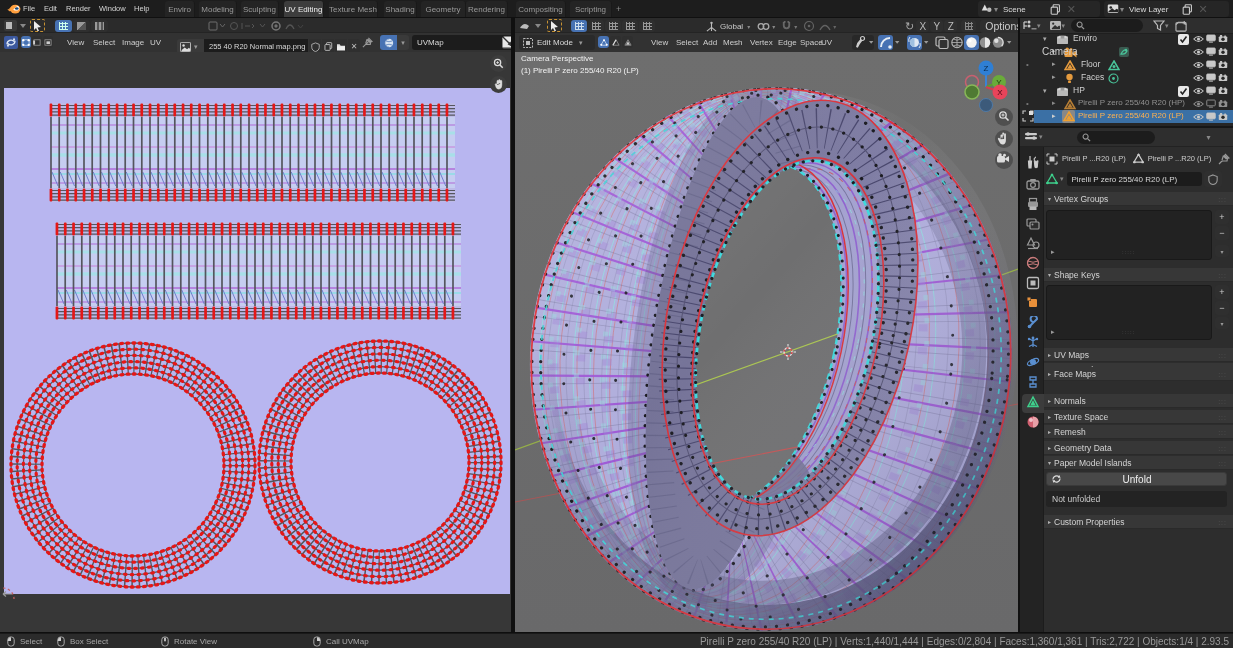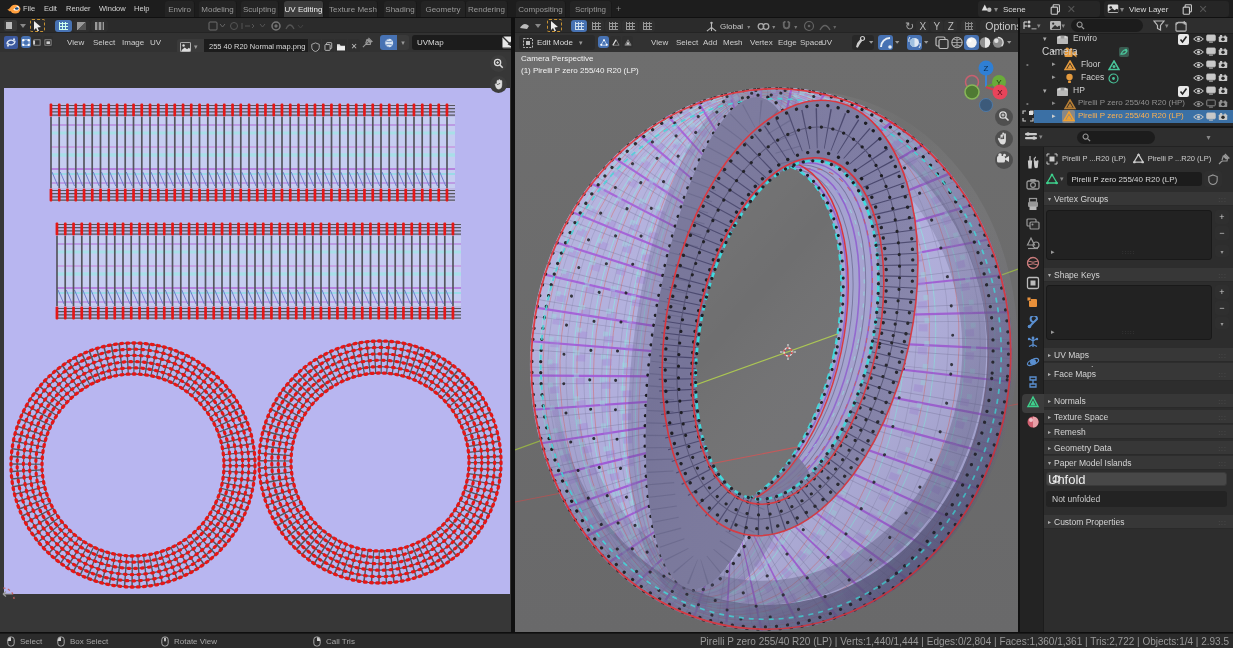--- a/index.html
+++ b/index.html
@@ -1327,21 +1327,21 @@
 <div class="sect" style="top:394px"><span class="arr">▸</span>Normals<span class="dots">:::</span></div>
 <div class="sect" style="top:410px"><span class="arr">▸</span>Texture Space<span class="dots">:::</span></div>
 <div class="sect" style="top:425px"><span class="arr">▸</span>Remesh<span class="dots">:::</span></div>
 <div class="sect" style="top:441px"><span class="arr">▸</span>Geometry Data<span class="dots">:::</span></div>
 <div class="sect" style="top:456px"><span class="arr">▾</span>Paper Model Islands<span class="dots">:::</span></div>
 <div class="abs row" style="left:1046px;top:472px;width:181px;height:14px;background:#484848;border-radius:3px;border:1px solid #3a3a3a">
     <svg width="11" height="10" viewBox="0 0 12 11" style="margin-left:4px">
       <path d="M2 6 a4 4 0 0 1 7-2.5 M10 5 a4 4 0 0 1-7 2.5" stroke="#ddd" stroke-width="1.3" fill="none"></path>
       <path d="M9 1 l1.5 3 -3 .2z M3 10 l-1.5-3 3-.2z" fill="#ddd"></path>
     </svg>
-    <span style="flex:1;text-align:left;font-size:13px;color:#eee;margin-left:-14px">Unfold</span>
+    <span style="flex:1;text-align:center;font-size:10px;color:#eee;margin-left:-14px">Unfold</span>
   </div>
 <div class="abs row" style="left:1046px;top:491px;width:181px;height:16px;background:#232323;border-radius:3px">
     <span style="margin-left:6px;font-size:8.5px;color:#ccc">Not unfolded</span>
   </div>
 <div class="sect" style="top:515px"><span class="arr">▸</span>Custom Properties<span class="dots">:::</span></div>
 <div class="abs row" style="left:0;top:633px;width:1233px;height:15px;background:#2b2b2b;border-top:1px solid #191919;font-size:10.5px;color:#999"></div>
 <svg class="abs" style="left:6px;top:636px" width="10" height="11" viewBox="0 0 11 12">
     <rect x="2" y="1" width="7" height="10" rx="3" fill="none" stroke="#aaa" stroke-width="1.1"></rect>
     <path d="M2 5 Q2 1.5 5.5 1.2 V5.5 H2Z" fill="#ccc"></path>
   </svg>
@@ -1353,17 +1353,17 @@
 <span class="abs" style="left:70px;top:637px;font-size:8px;color:#a8a8a8">Box Select</span>
 <svg class="abs" style="left:160px;top:636px" width="10" height="11" viewBox="0 0 11 12">
     <rect x="2" y="1" width="7" height="10" rx="3" fill="none" stroke="#aaa" stroke-width="1.1"></rect>
     <rect x="4.5" y="1.5" width="2" height="4.5" rx="1" fill="#ccc"></rect>
   </svg>
 <span class="abs" style="left:174px;top:637px;font-size:8px;color:#a8a8a8">Rotate View</span>
 <svg class="abs" style="left:312px;top:636px" width="10" height="11" viewBox="0 0 11 12">
     <rect x="2" y="1" width="7" height="10" rx="3" fill="none" stroke="#aaa" stroke-width="1.1"></rect>
     <path d="M9 5 Q9 1.5 5.5 1.2 V5.5 H9Z" fill="#ccc"></path>
   </svg>
-<span class="abs" style="left:326px;top:637px;font-size:8px;color:#a8a8a8">Call Tris</span>
+<span class="abs" style="left:326px;top:637px;font-size:8px;color:#a8a8a8">Call UVMap</span>
 <span class="abs" style="right:4px;top:636px;font-size:10px;color:#999">Pirelli P zero 255/40 R20 (LP) | Verts:1,440/1,444 | Edges:0/2,804 | Faces:1,360/1,361 | Tris:2,722 | Objects:1/4 | 2.93.5</span>
 <div class="abs" style="left:511px;top:18px;width:4px;height:615px;background:#101010"></div>
 <div class="abs" style="left:1018px;top:18px;width:2px;height:615px;background:#101010"></div>
 <div class="abs" style="left:0;top:17px;width:1233px;height:1px;background:#101010"></div>
 <div class="abs" style="left:0;top:632px;width:1233px;height:1px;background:#0e0e0e"></div>
 </body></html>

